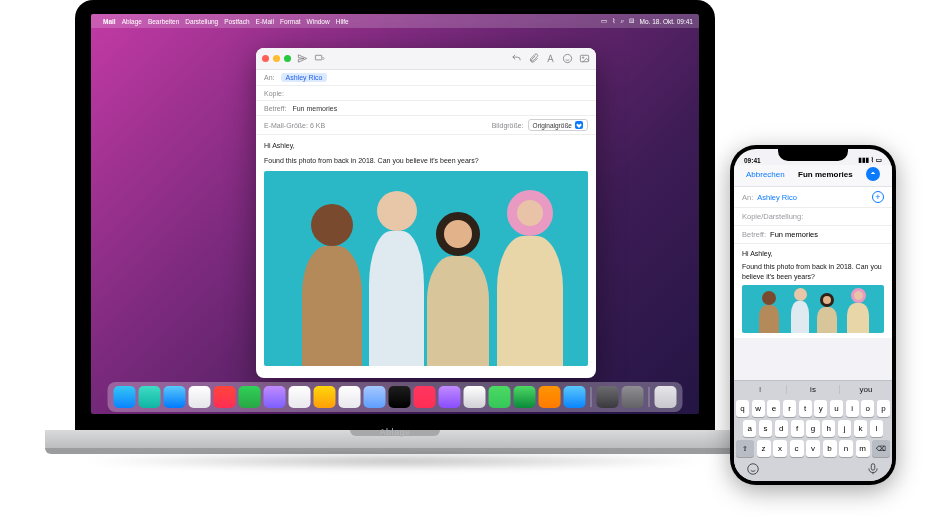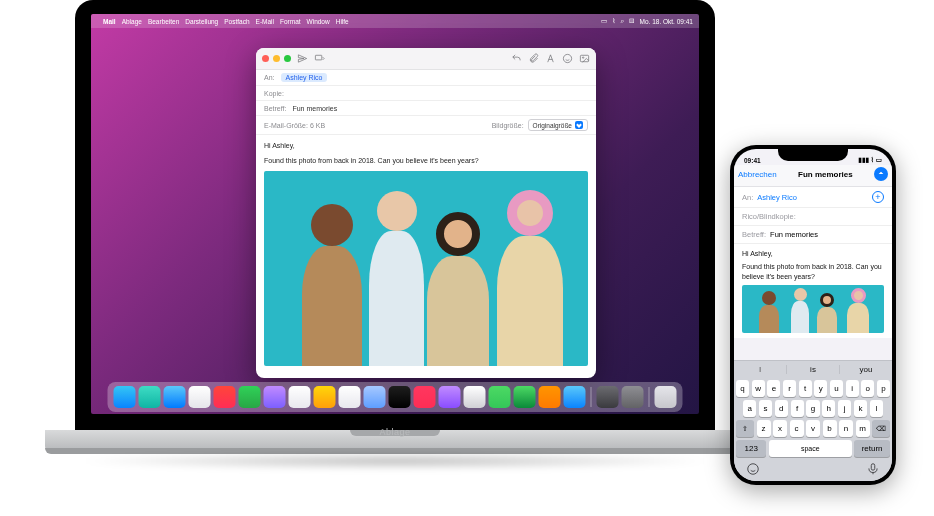--- a/index.html
+++ b/index.html
@@ -158,21 +158,21 @@
   .notch{
     position:absolute;top:0;left:50%;transform:translateX(-50%);
     width:70px;height:12px;background:#000;border-radius:0 0 10px 10px;z-index:5;
   }
   .ip-status{
     height:16px;display:flex;align-items:flex-end;justify-content:space-between;
     padding:0 10px 1px;font-size:6.5px;font-weight:600;color:#000;
   }
   .ip-header{
     background:#f8f8fa;
-    padding:2px 4px 5px;
+    padding:2px 12px 5px;
     border-bottom:1px solid #e2e2e6;
     display:flex;align-items:center;justify-content:space-between;
   }
   .ip-header .cancel{color:#0a7aff;font-size:8px;}
   .ip-header .title{font-weight:600;font-size:8px;color:#000;}
   .ip-header .send{width:14px;height:14px;border-radius:50%;background:#0a7aff;display:flex;align-items:center;justify-content:center;}
   .ip-header .send svg{width:8px;height:8px;fill:#fff;}
   .ip-field{
     background:#fff;padding:4px 8px;border-bottom:1px solid #eee;
     display:flex;align-items:center;gap:4px;font-size:7.5px;min-height:16px;
@@ -389,21 +389,21 @@
             <path d="M12 19V5M5 12l7-7 7 7"></path>
           </svg>
       </span>
     </div>
     <div class="ip-field">
       <span class="lab">An:</span>
       <span class="to">Ashley Rico</span>
       <span class="plus">+</span>
     </div>
     <div class="ip-field">
-      <span class="lab">Rico/Blindkopie:</span>
+      <span class="lab">Kopie/Darstellung:</span>
     </div>
     <div class="ip-field">
       <span class="lab">Betreff:</span>
       <span>Fun memories</span>
     </div>
     <div class="ip-body">
       <p>Hi Ashley,</p>
       <p>Found this photo from back in 2018. Can you believe it's been years?</p>
       <div class="ip-photo">
         <div class="ppl">
@@ -461,25 +461,20 @@
 
         <div class="key">z</div>
           <div class="key">x</div>
           <div class="key">c</div>
           <div class="key">v</div>
           <div class="key">b</div>
           <div class="key">n</div>
           <div class="key">m</div>
           <div class="key wide">⌫</div>
       </div>
-      <div class="krow bot">
-        <div class="key dark" style="flex:1.1">123</div>
-        <div class="key space">space</div>
-        <div class="key dark" style="flex:1.3">return</div>
-      </div>
       <div class="kbar">
         <span><svg viewBox="0 0 24 24">
               <circle cx="12" cy="12" r="9"></circle>
               <path d="M8 14s1.5 2 4 2 4-2 4-2M9 9h.01M15 9h.01"></path>
             </svg></span>
         <span><svg viewBox="0 0 24 24">
               <rect x="9" y="3" width="6" height="11" rx="3"></rect>
               <path d="M5 11a7 7 0 0014 0M12 18v3"></path>
             </svg></span>
       </div>

